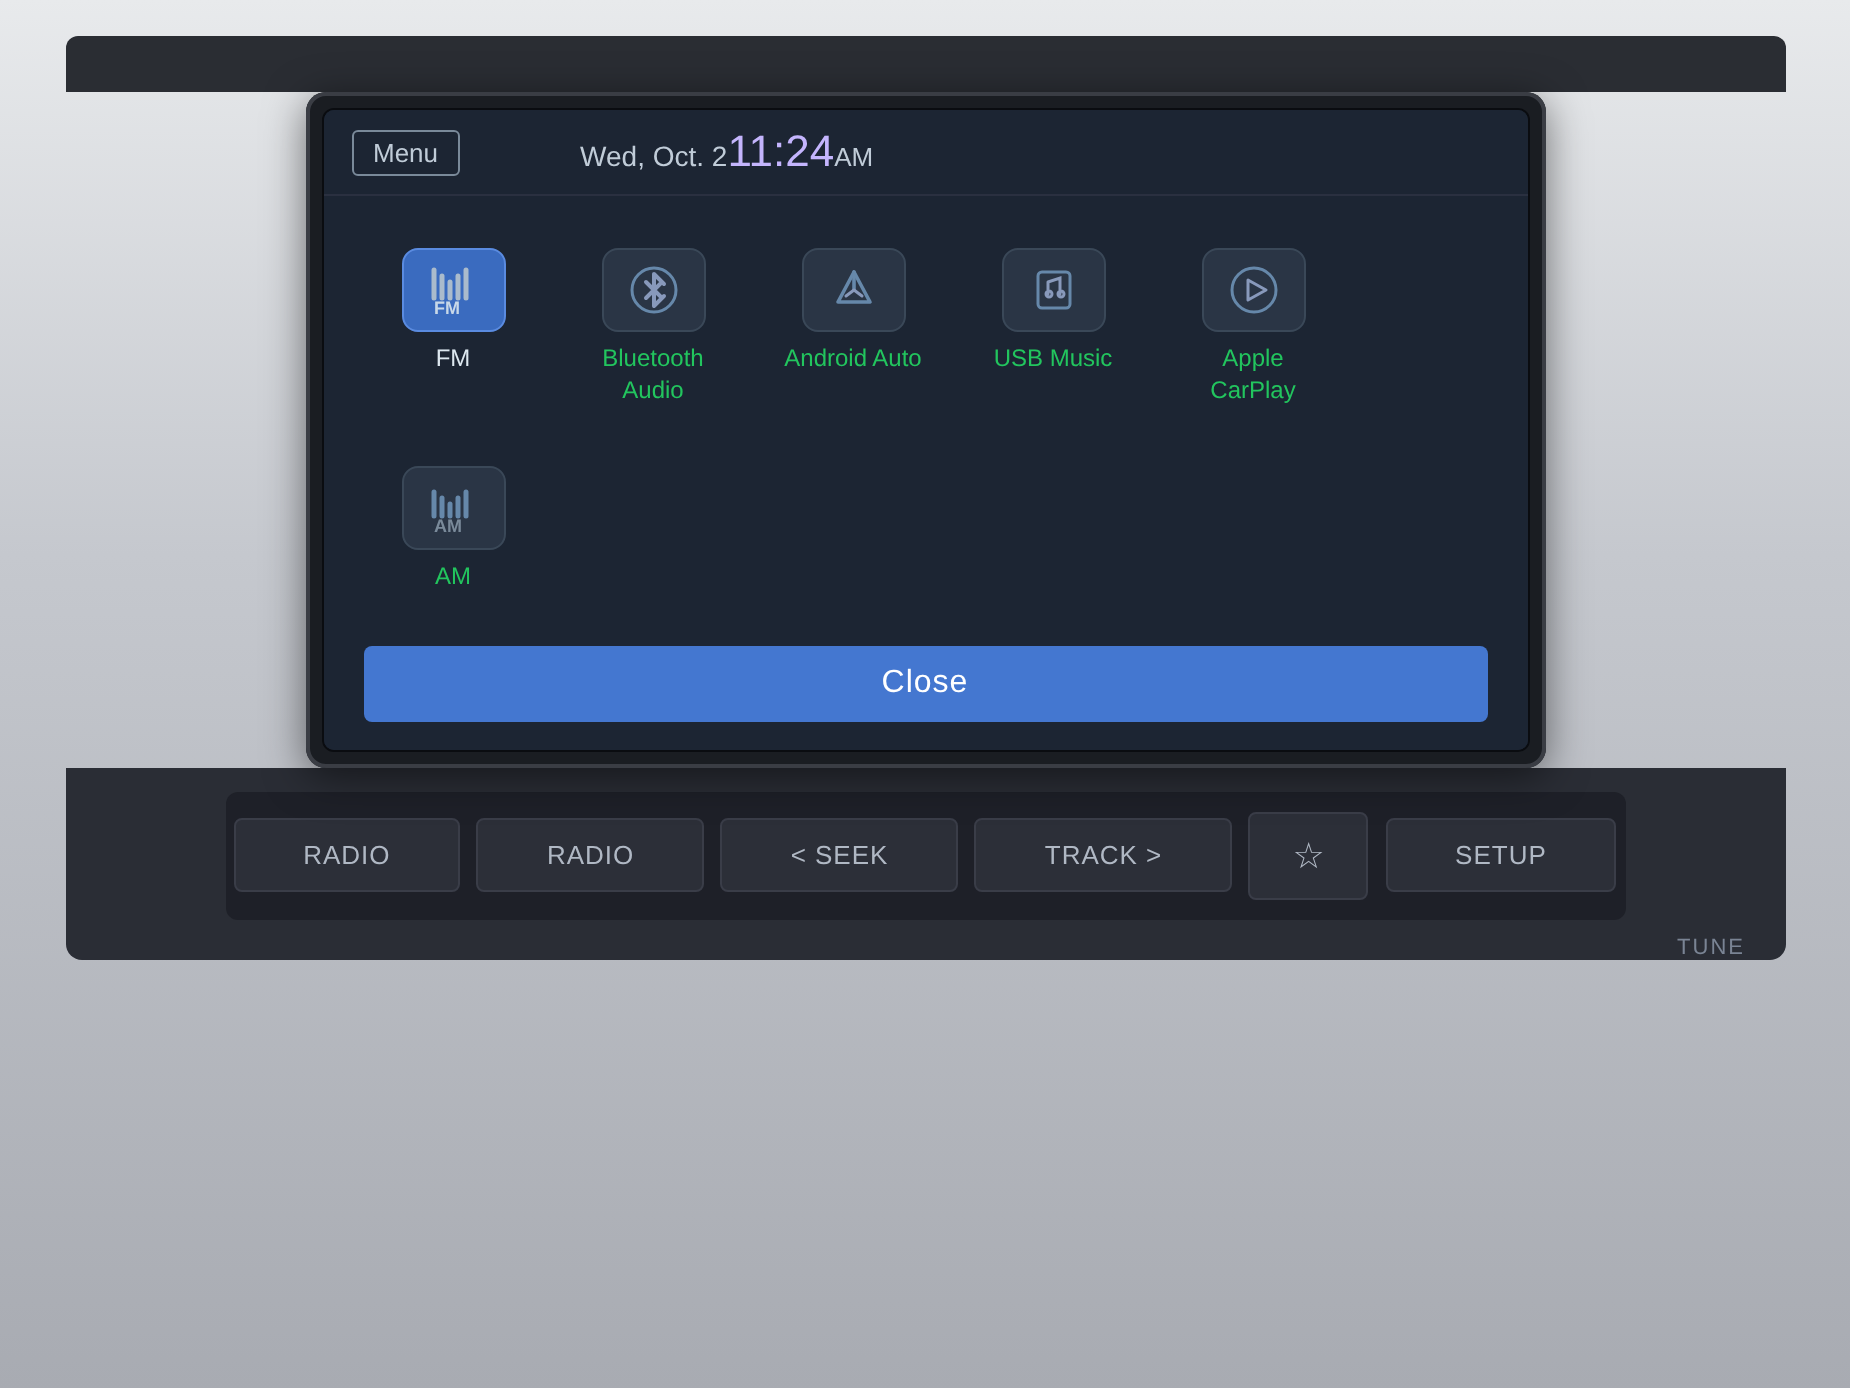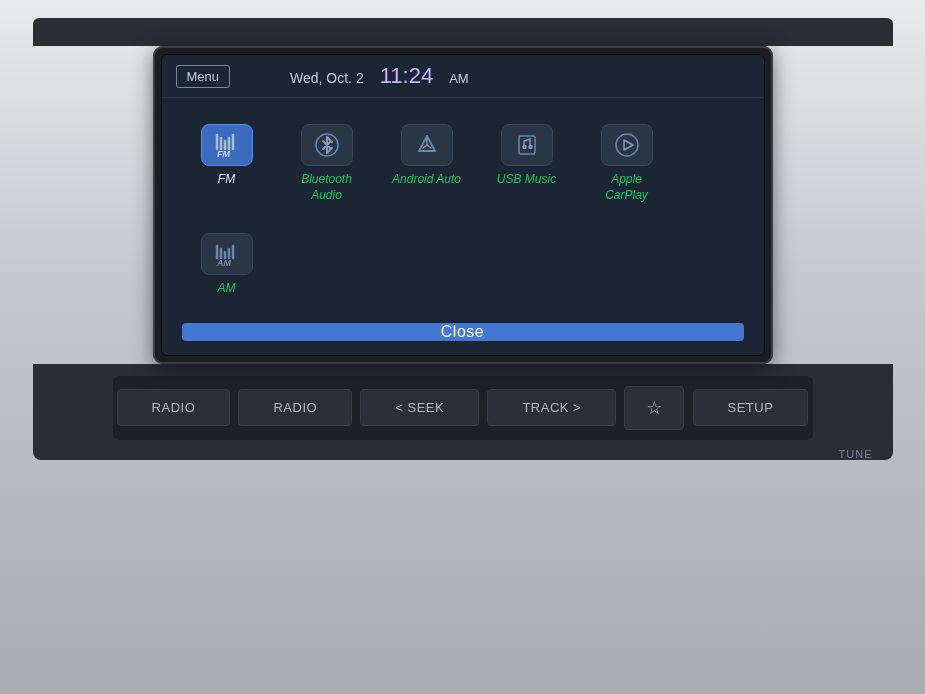--- a/index.html
+++ b/index.html
@@ -72,21 +72,20 @@
       color: #c0ccd8;
       font-size: 13px;
       padding: 3px 10px;
       border-radius: 3px;
       cursor: pointer;
     }
 
     .date-time {
       display: flex;
       align-items: baseline;
-      gap: 16px;
       margin-left: 60px;
     }
 
     .date-text {
       color: #c0ccd8;
       font-size: 14px;
     }
 
     .time-text {
       color: #c4b5fd;
@@ -100,21 +99,20 @@
     }
 
     
     .menu-grid {
       background: #1c2533;
       padding: 16px 20px;
       display: flex;
       flex-wrap: wrap;
       gap: 10px;
       align-items: flex-start;
-      font-style: italic;
     }
 
     .menu-item {
       display: flex;
       flex-direction: column;
       align-items: center;
       justify-content: center;
       width: 90px;
       padding: 10px 8px;
       cursor: pointer;
@@ -160,20 +158,21 @@
       padding: 0 20px 14px;
       background: #1c2533;
     }
 
     .close-btn {
       width: 100%;
       background: #4477d0;
       color: #ffffff;
       border: none;
       border-radius: 4px;
+      padding: 10px;
       font-size: 16px;
       cursor: pointer;
       letter-spacing: 0.5px;
     }
 
     
     .dashboard-panel {
       width: 860px;
       background: #2a2d35;
       border-radius: 0 0 8px 8px;

